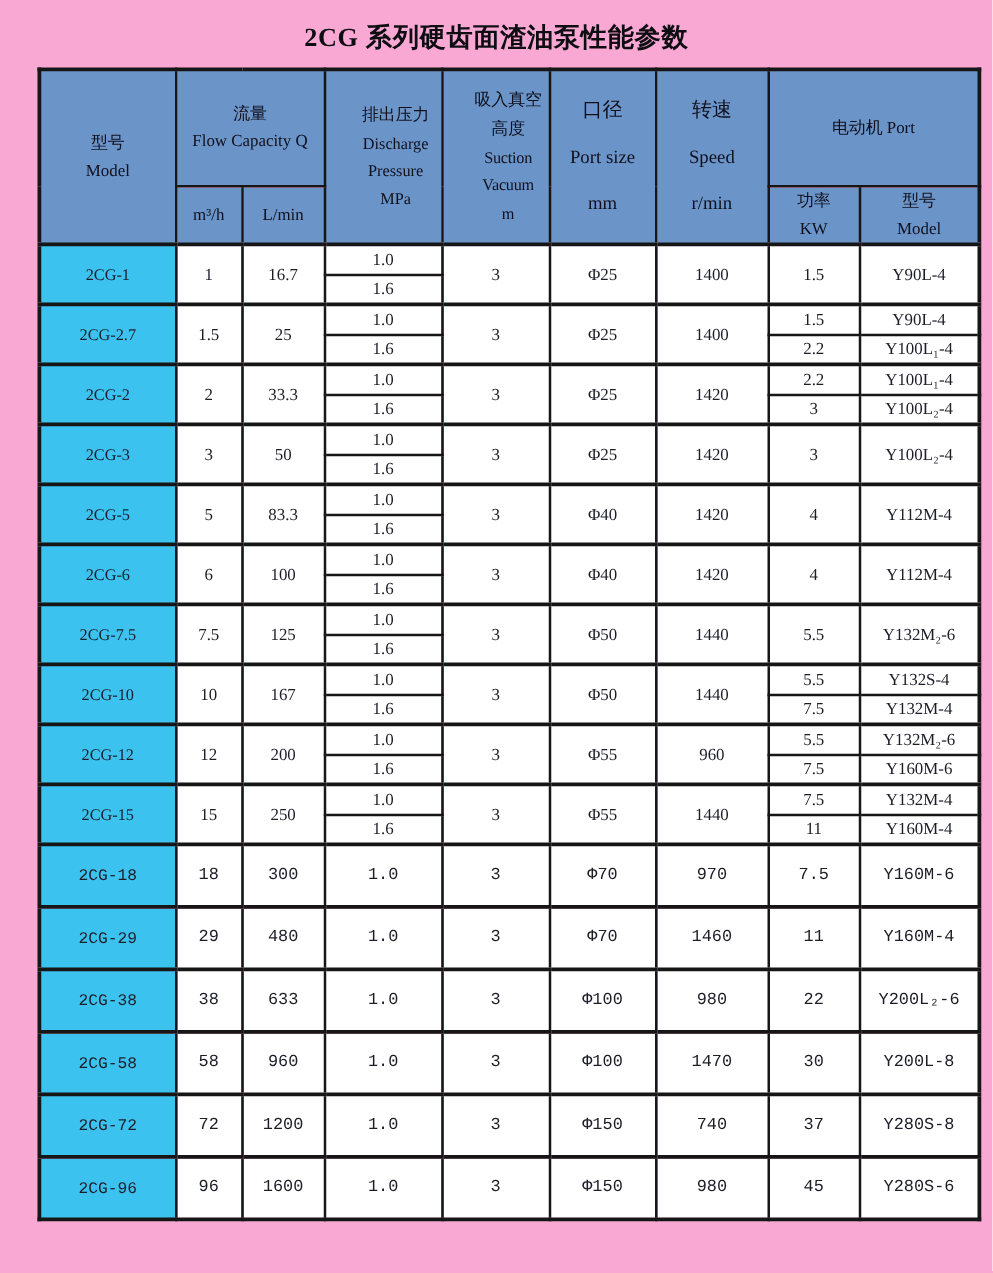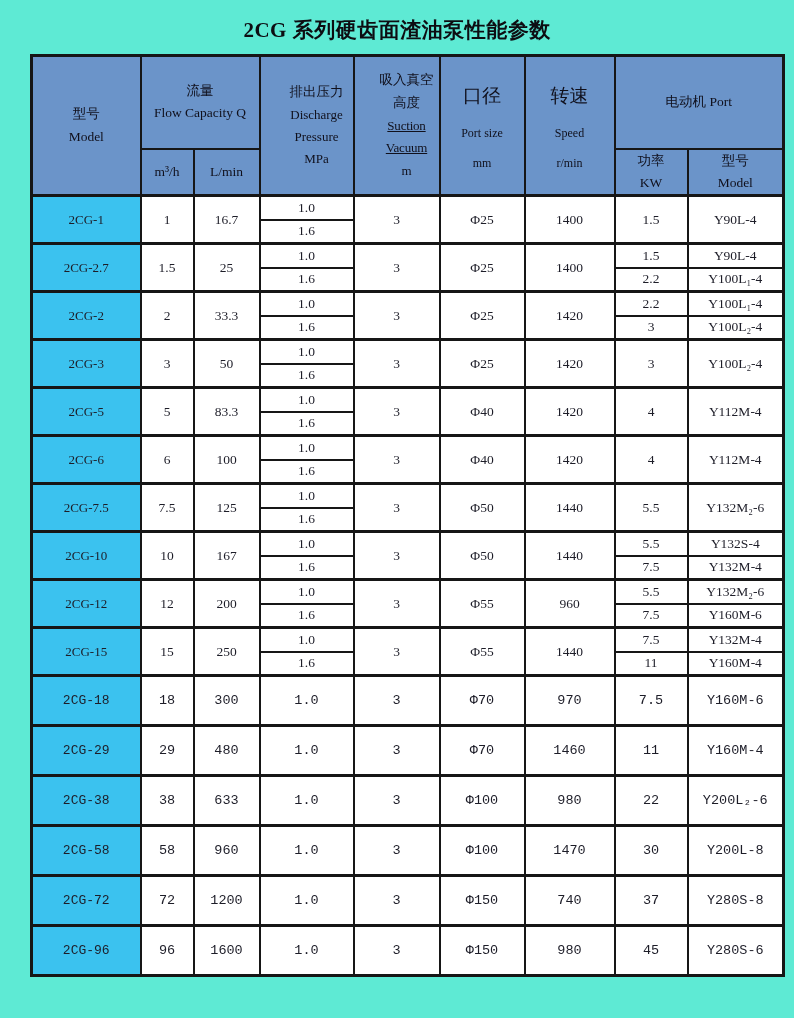--- a/index.html
+++ b/index.html
@@ -7,21 +7,21 @@
     padding: 0;
     background: #ffffff;
     width: 794px;
     height: 1018px;
     font-family: "Liberation Serif", "DejaVu Serif", serif;
     color: #1d1d28;
   }
   .page {
     width: 794px;
     height: 1018px;
-    background: #5eead4;
+    background: #f9a8d4;
     overflow: hidden;
   }
   .title {
     text-align: center;
     font-size: 21px;
     font-weight: bold;
     color: #0d0d12;
     padding: 16px 0 10px 0;
     letter-spacing: 0.5px;
   }
@@ -43,23 +43,23 @@
     background: #6b94c9;
     font-weight: normal;
     font-size: 13.5px;
     color: #10101c;
   }
   tr.h-top { height: 93px; }
   tr.h-sub { height: 44px; }
   th .ln { line-height: 1.65; }
   th.h4 .ln { line-height: 1.7; font-size: 13px; padding-left: 20px; }
   th.h4 .ln.zh { font-size: 13.5px; }
-  th.h3 .ln { line-height: 2.45; font-size: 12px; }
-  th.h3 .ln.zh { font-size: 19px; }
-  th .en-tight { letter-spacing: -0.2px; text-decoration: underline; }
+  th.h3 .ln { line-height: 2.45; font-size: 15px; }
+  th.h3 .ln.zh { font-size: 16px; }
+  th .en-tight { letter-spacing: -0.2px; }
   td {
     background: #ffffff;
     font-size: 13.5px;
   }
   td.model-cell {
     background: #3bc2ef;
     font-size: 13px;
   }
   tr.sub { height: 24px; }
   tr.single { height: 50px; font-family: Liberation Mono, monospace; }

